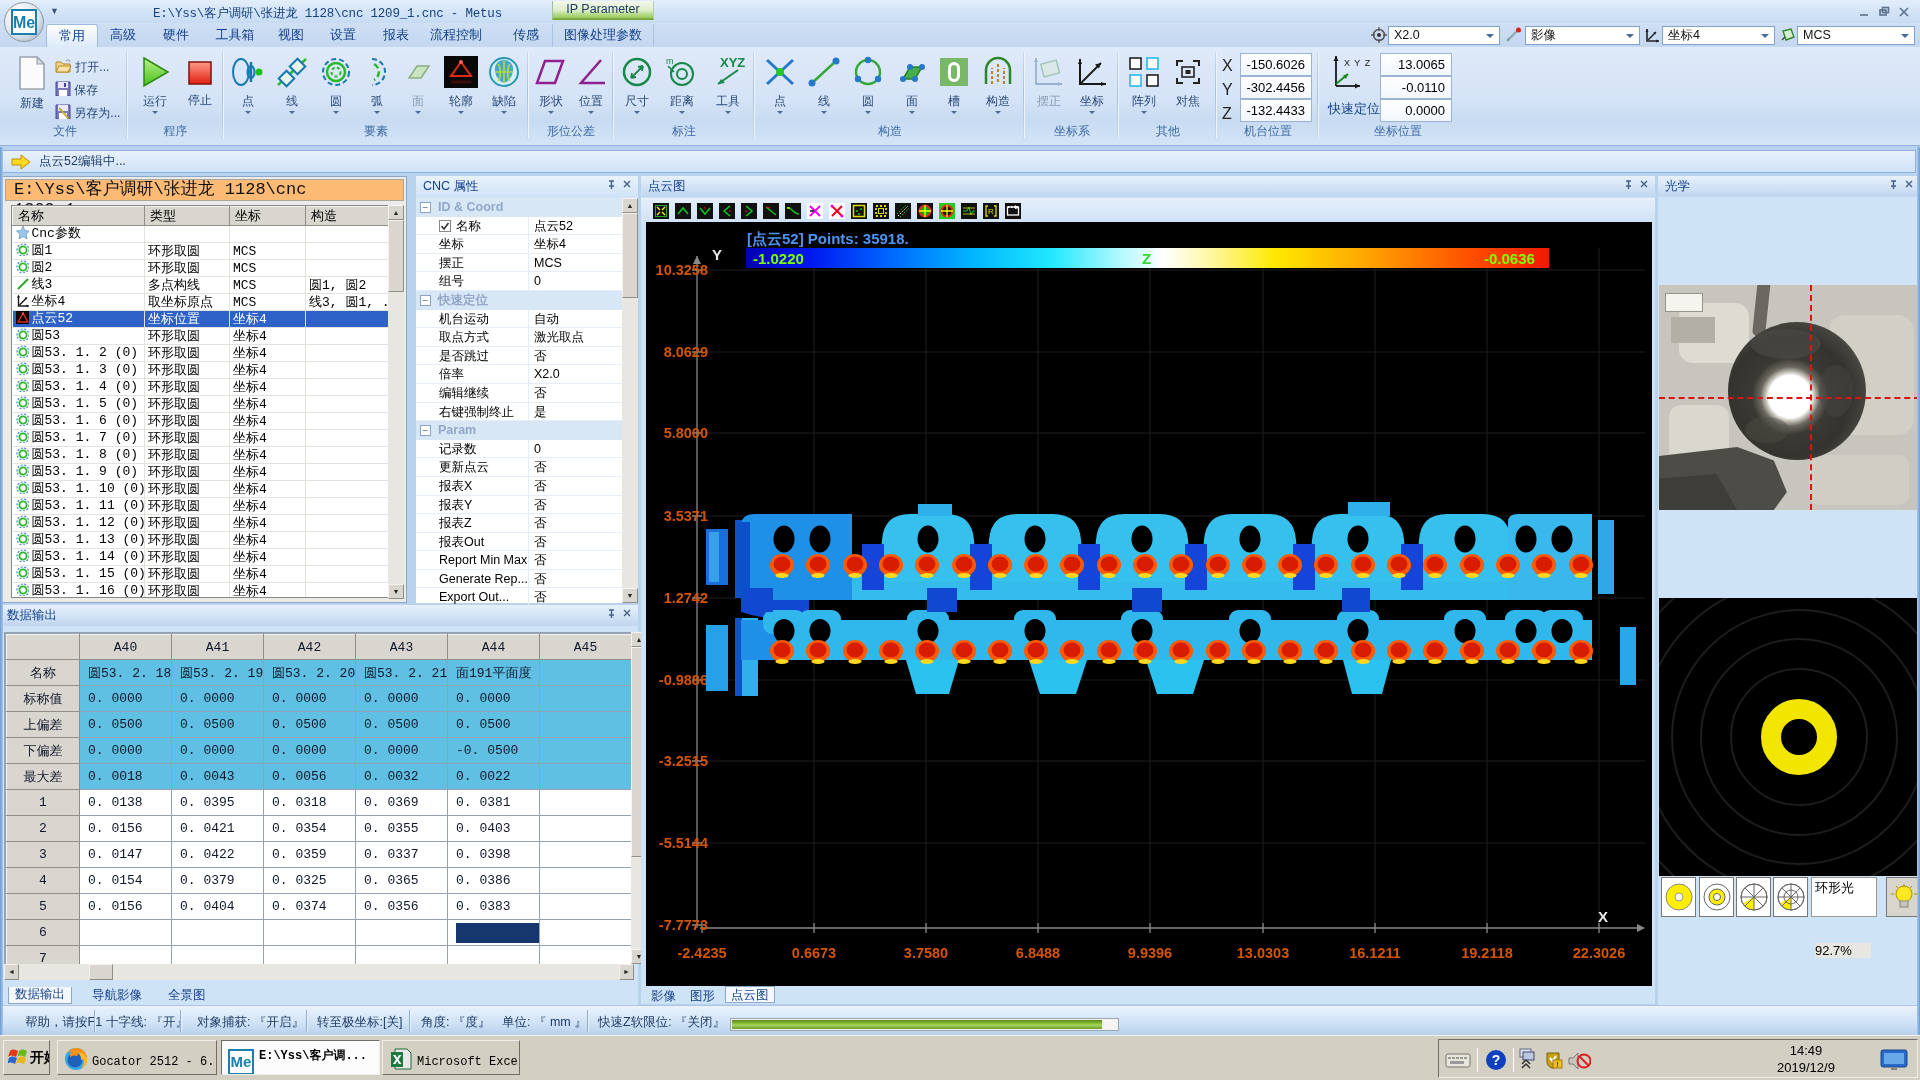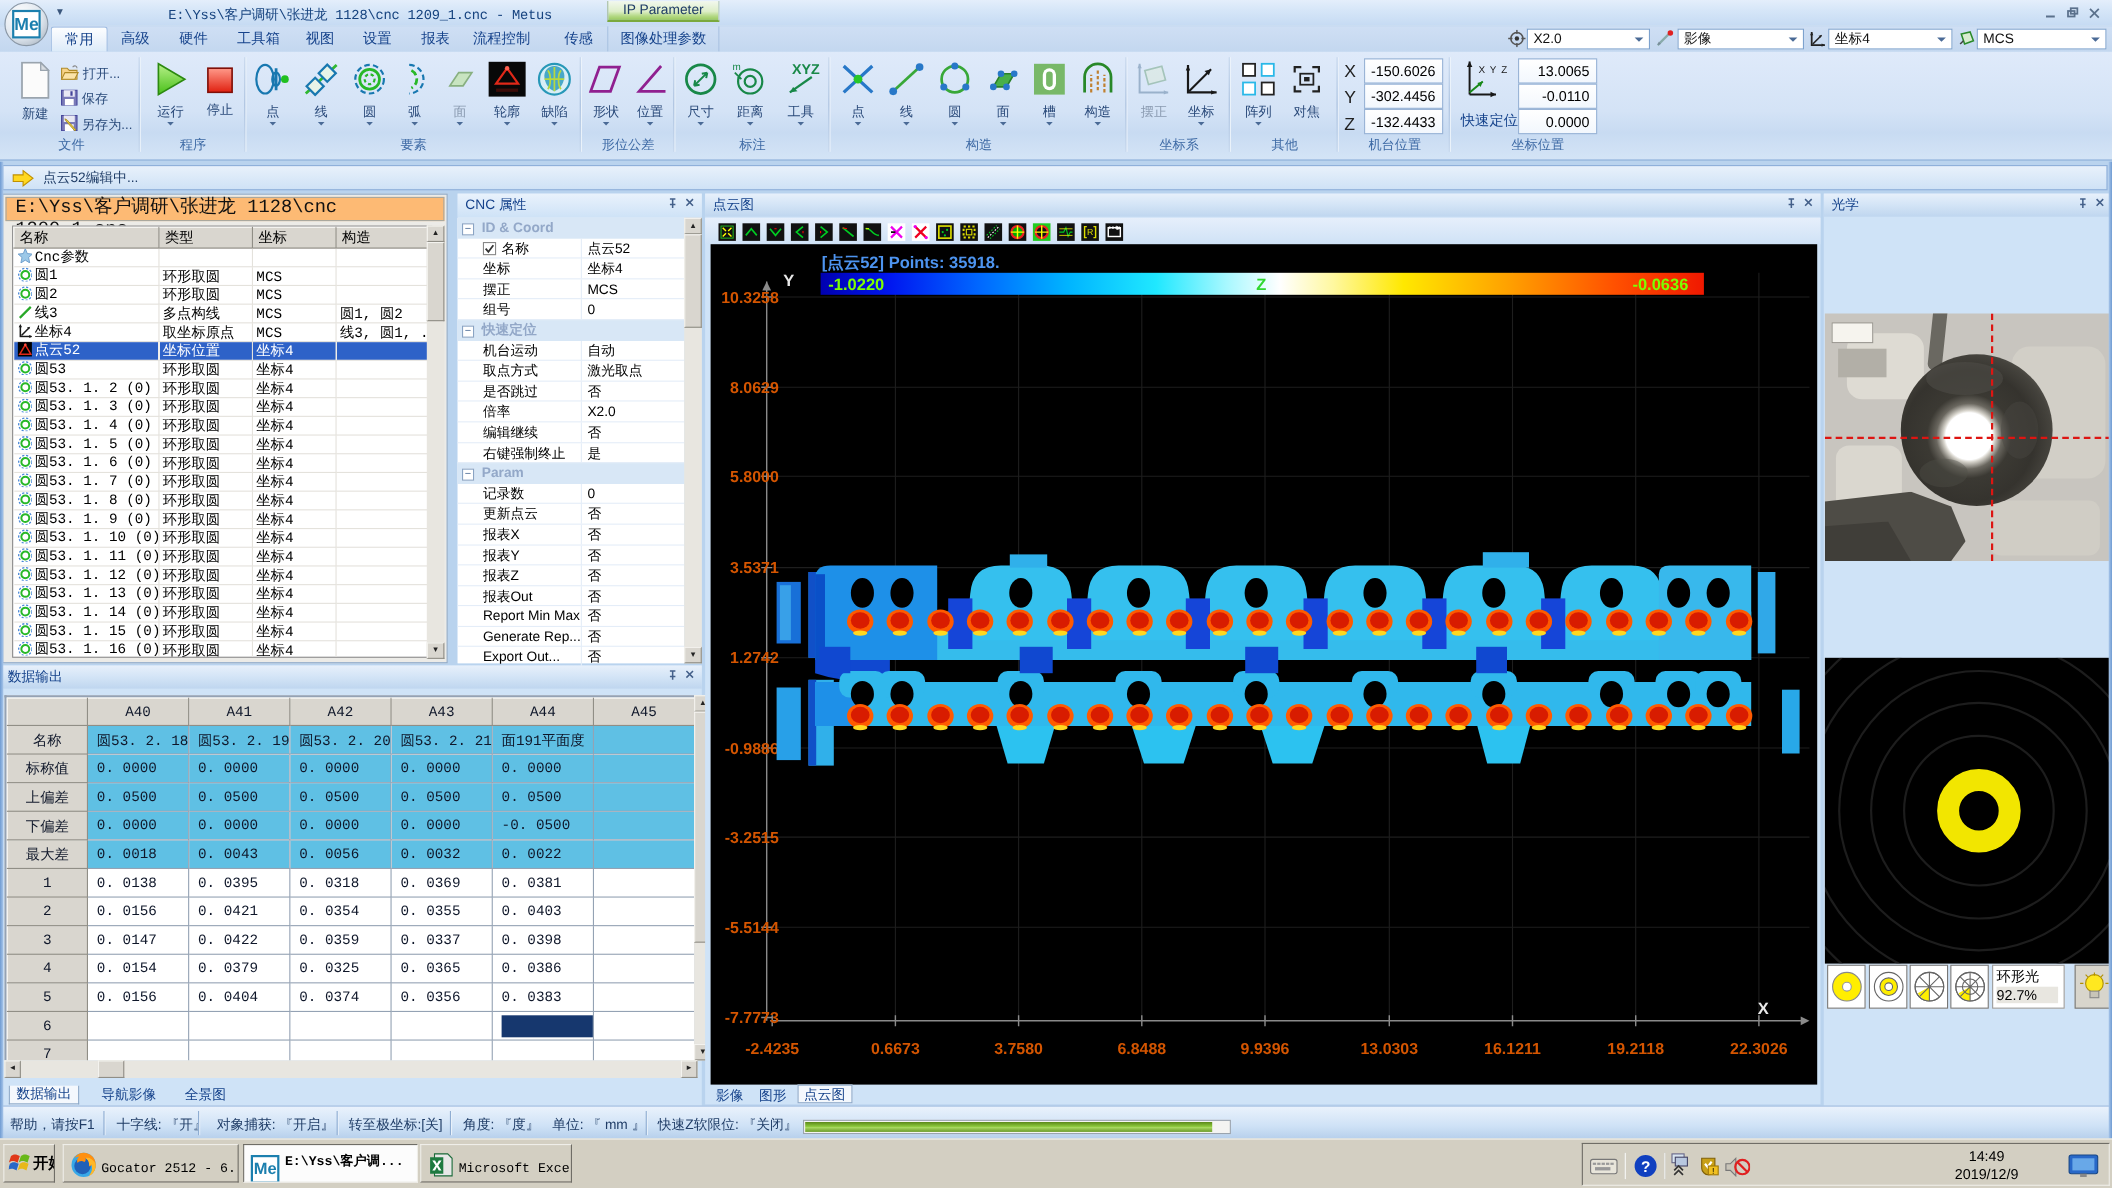--- a/index.html
+++ b/index.html
@@ -1282,31 +1282,31 @@
         </svg></div>
     <div class="lbtn" style="left:114px;"><svg width="30" height="30">
           <circle cx="15" cy="15" r="13" fill="#fff" stroke="#666"></circle>
           <path d="M15 15L4.5 21A13 13 0 0 0 15 28z" fill="#ffee00"></path>
           <g stroke="#666" fill="none">
             <path d="M15 2v26M2 15h26M6 6l18 18M24 6L6 24"></path>
             <circle cx="15" cy="15" r="7"></circle>
           </g>
           <circle cx="15" cy="15" r="13" fill="none" stroke="#666"></circle>
         </svg></div>
-    <div style="position:absolute;left:152px;top:0;width:66px;height:40px;background:#fff;border:1px solid #999;font-size:13px;color:#000;padding:1px 3px;">环形光<br><span style="background:#e8e6e0;display:inline-block;width:56px;">92.7%</span></div>
+    <div style="position:absolute;left:152px;top:0;width:66px;height:40px;background:#fff;border:1px solid #999;font-size:13px;color:#000;padding:1px 3px;">环形光<br><span style="background:#e8e6e0;display:inline-block;width:56px;margin-top:46px;">92.7%</span></div>
     <div class="lbtn" style="left:227px;background:#d8d5cc;"><svg width="30" height="30">
           <circle cx="15" cy="12" r="8" fill="#ffe820" stroke="#b09000"></circle>
           <rect x="11" y="19" width="8" height="6" fill="#c8c4b8" stroke="#888"></rect>
           <path d="M15 2v3M5 12H2M28 12h-3M7 4l2 2M23 4l-2 2" stroke="#b09000"></path>
         </svg></div>
   </div>
 </div>
 
 <div class="abs" id="statusbar">
-  <span style="position:absolute;left:9px;top:8px;text-align:right;">帮助，请按F1</span>
+  <span style="position:absolute;left:25px;top:8px;text-align:right;">帮助，请按F1</span>
   <span class="ssep" style="left:94px;"></span>
   <span style="position:absolute;left:106px;top:8px;">十字线: 『开』</span>
   <span class="ssep" style="left:180px;"></span>
   <span style="position:absolute;left:197px;top:8px;">对象捕获: 『开启』</span>
   <span class="ssep" style="left:306px;"></span>
   <span style="position:absolute;left:317px;top:8px;">转至极坐标:[关]</span>
   <span class="ssep" style="left:409px;"></span>
   <span style="position:absolute;left:421px;top:8px;">角度: 『度』</span>
   <span style="position:absolute;left:502px;top:8px;">单位: 『 mm 』</span>
   <span class="ssep" style="left:587px;"></span>

